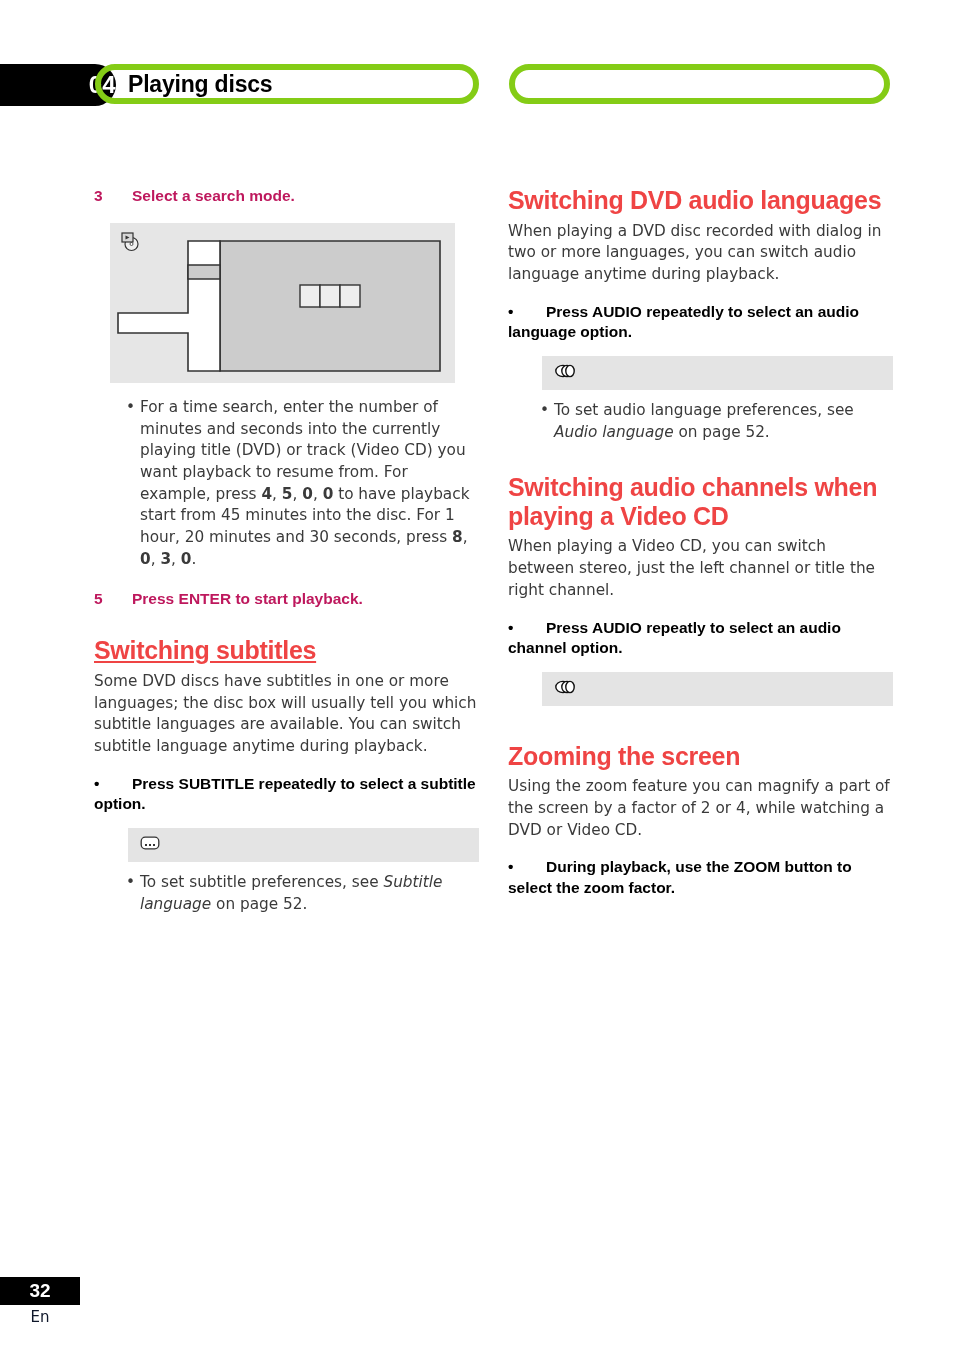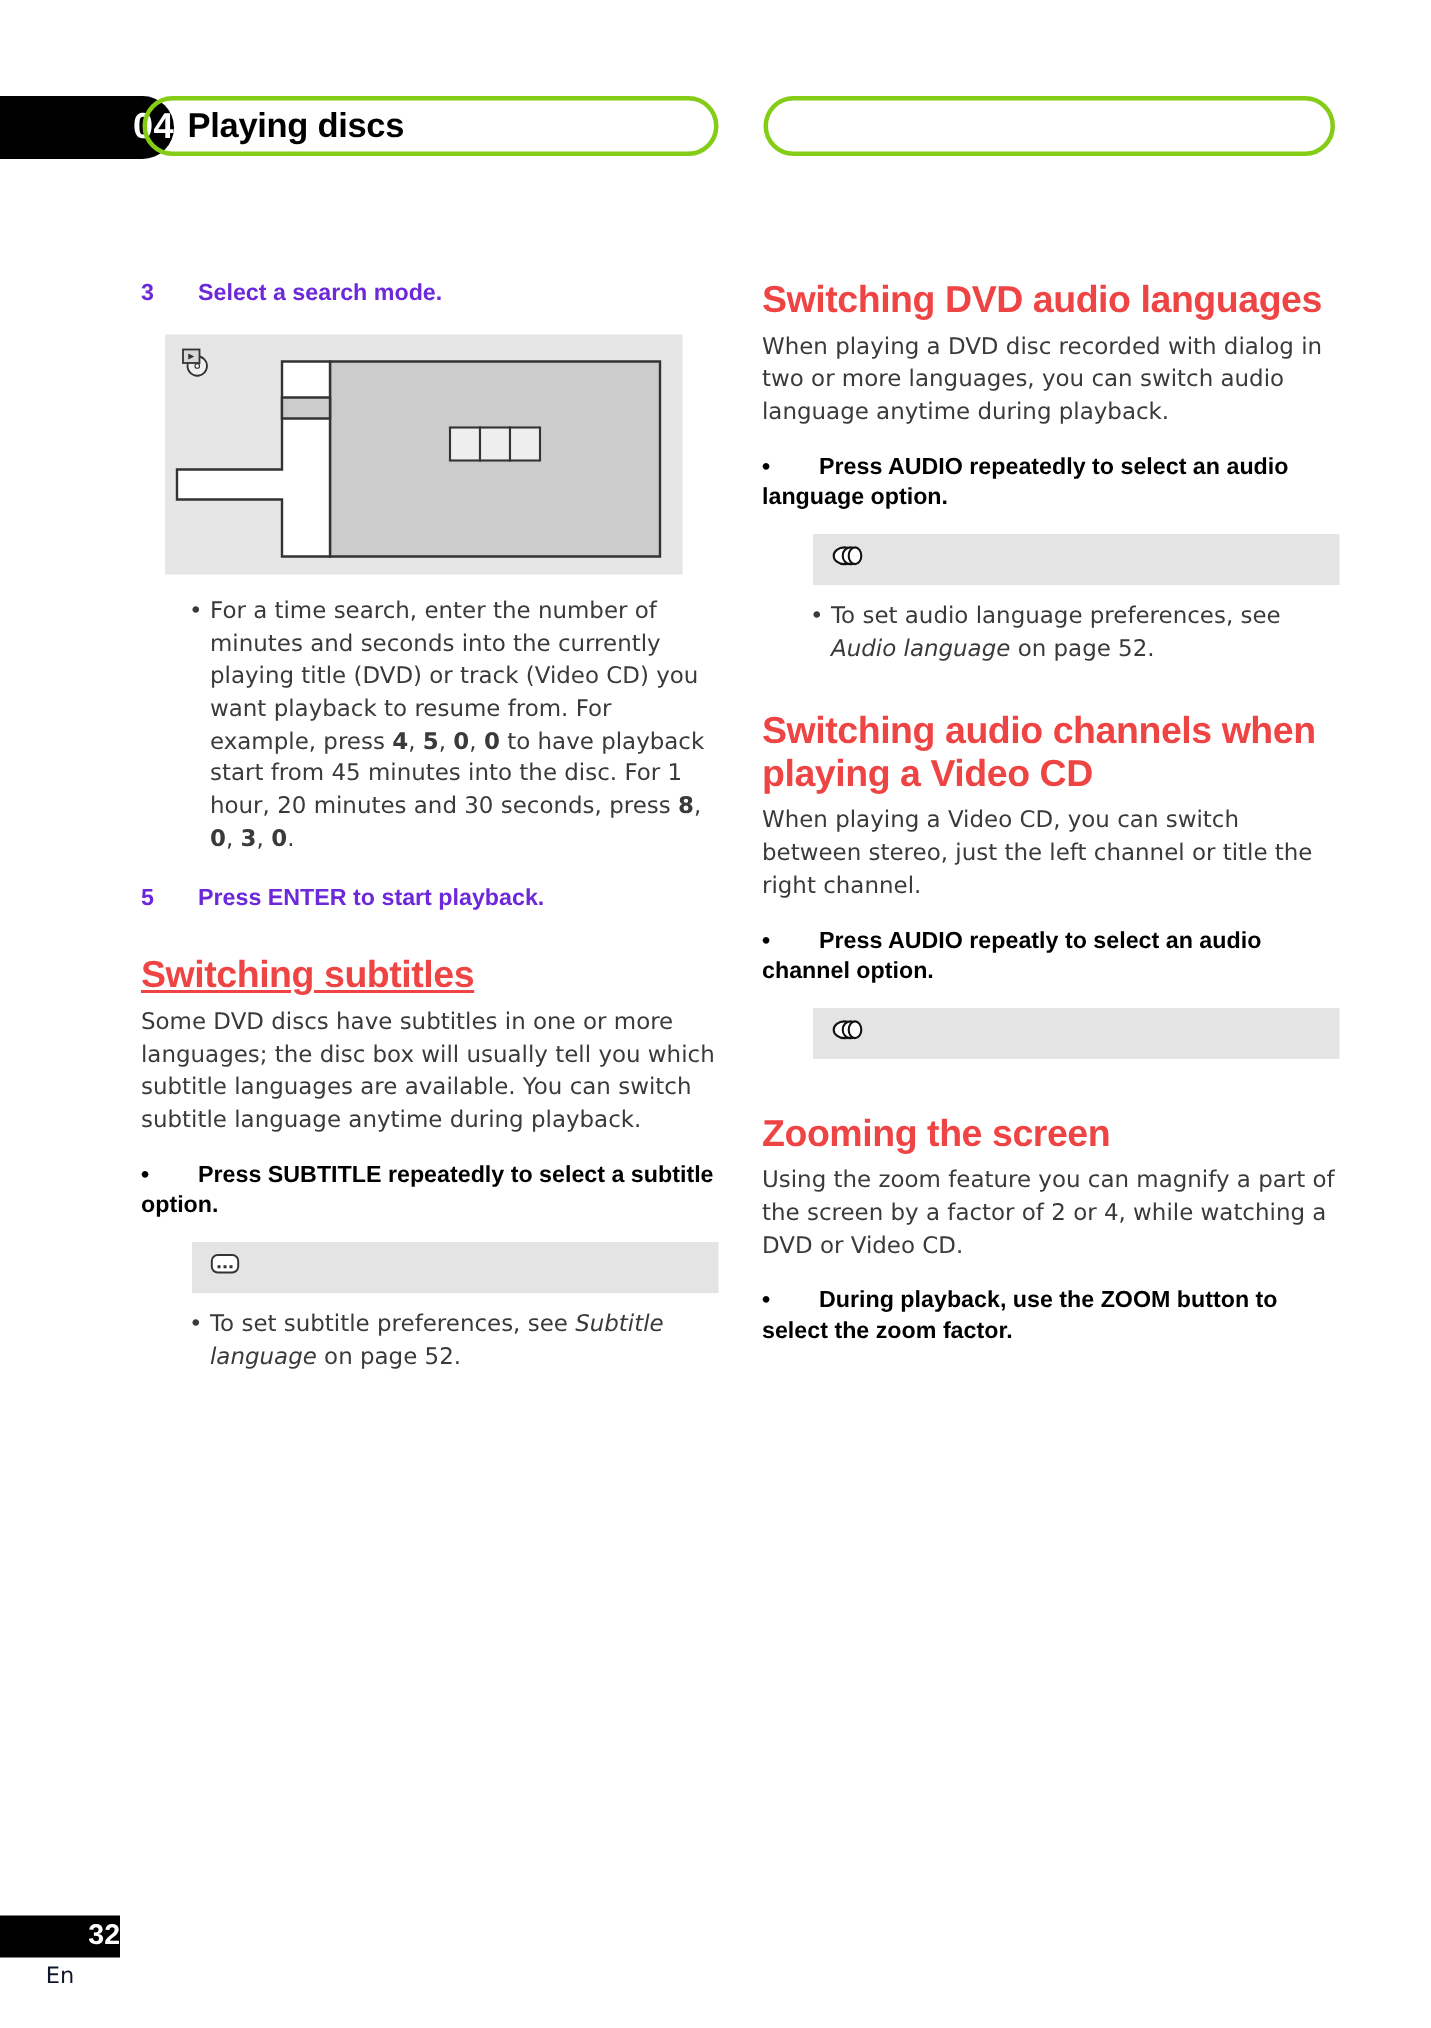--- a/index.html
+++ b/index.html
@@ -37,21 +37,21 @@
     font-size: 24px;
     line-height: 42px;
     text-align: right;
     letter-spacing: 0.3px;
     padding-left: 44px;
   }
   .header-pill {
     position: absolute;
     top: 0;
     height: 40px;
-    border: 3px solid #84cc16;
+    border: 6px solid #84cc16;
     border-radius: 21px;
     box-sizing: border-box;
   }
   .header-pill.left {
     left: 95px;
     width: 384px;
   }
   .header-pill.right {
     left: 509px;
     width: 381px;
@@ -74,21 +74,21 @@
   }
   .col-left  { left: 94px;  }
   .col-right { left: 508px; }
 
   
   .step {
     font-size: 15.5px;
     font-weight: bold;
     line-height: 1.28;
     margin: 0 0 17px 0;
-    color: #6d28d9;
+    color: #be185d;
   }
   .step .num {
     display: inline-block;
     width: 38px;
   }
 
   h2.section {
     font-size: 25px;
     font-weight: bold;
     line-height: 1.14;
@@ -201,21 +201,21 @@
     width: 200px;
   }
   .page-tab {
     width: 80px;
     height: 28px;
     background: #000000;
     color: #ffffff;
     font-weight: bold;
     font-size: 19px;
     line-height: 28px;
-    text-align: right;
+    text-align: center;
     border-radius: 0;
   }
   .footer-lang {
     margin-top: 3px;
     font-size: 15px;
     color: #0f172a;
     text-align: center;
     width: 80px;
     font-family: "DejaVu Sans", sans-serif;
   }

